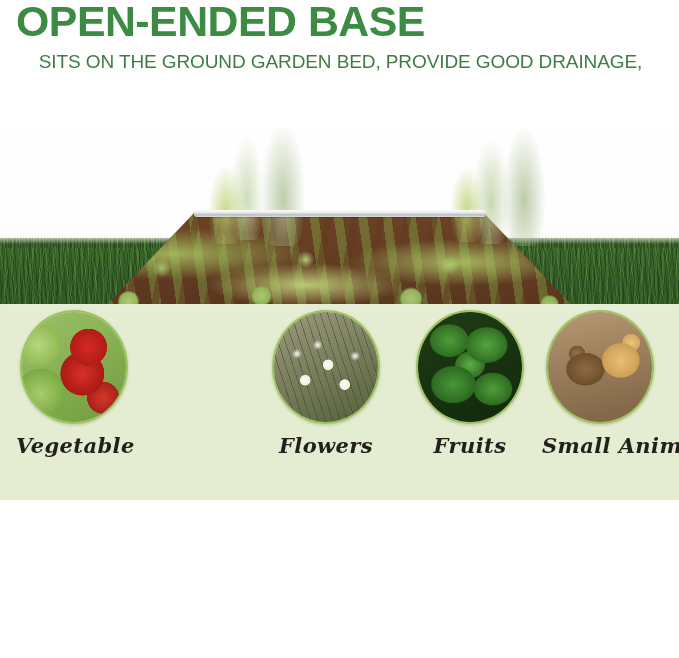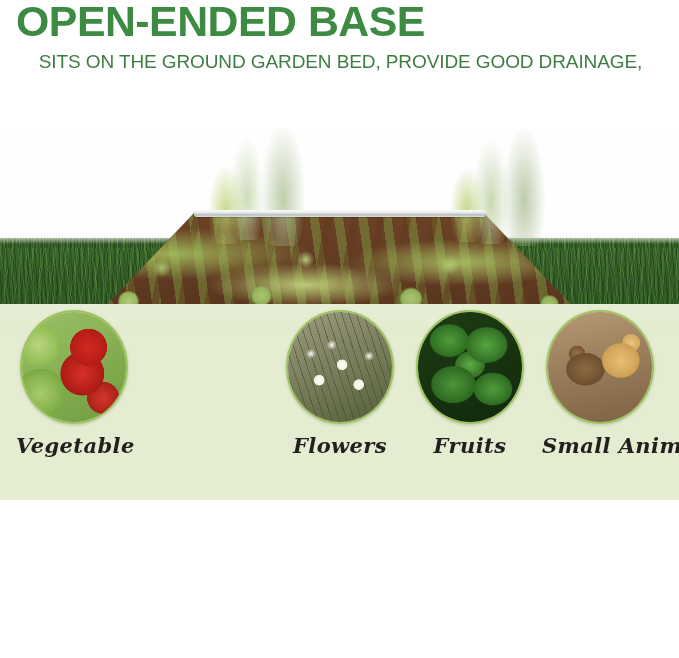--- a/index.html
+++ b/index.html
@@ -308,21 +308,21 @@
     <div class="cats">
 
       <div class="cat" style="left:16px">
         <div class="cat-img">
           <div class="art-veg"></div>
         </div>
         <div class="cat-label">Vegetable</div>
       </div>
 
 
-      <div class="cat" style="left:282px">
+      <div class="cat" style="left:268px">
         <div class="cat-img">
           <div class="art-flower"></div>
         </div>
         <div class="cat-label">Flowers</div>
       </div>
 
       <div class="cat" style="left:412px">
         <div class="cat-img">
           <div class="art-herb"></div>
         </div>

